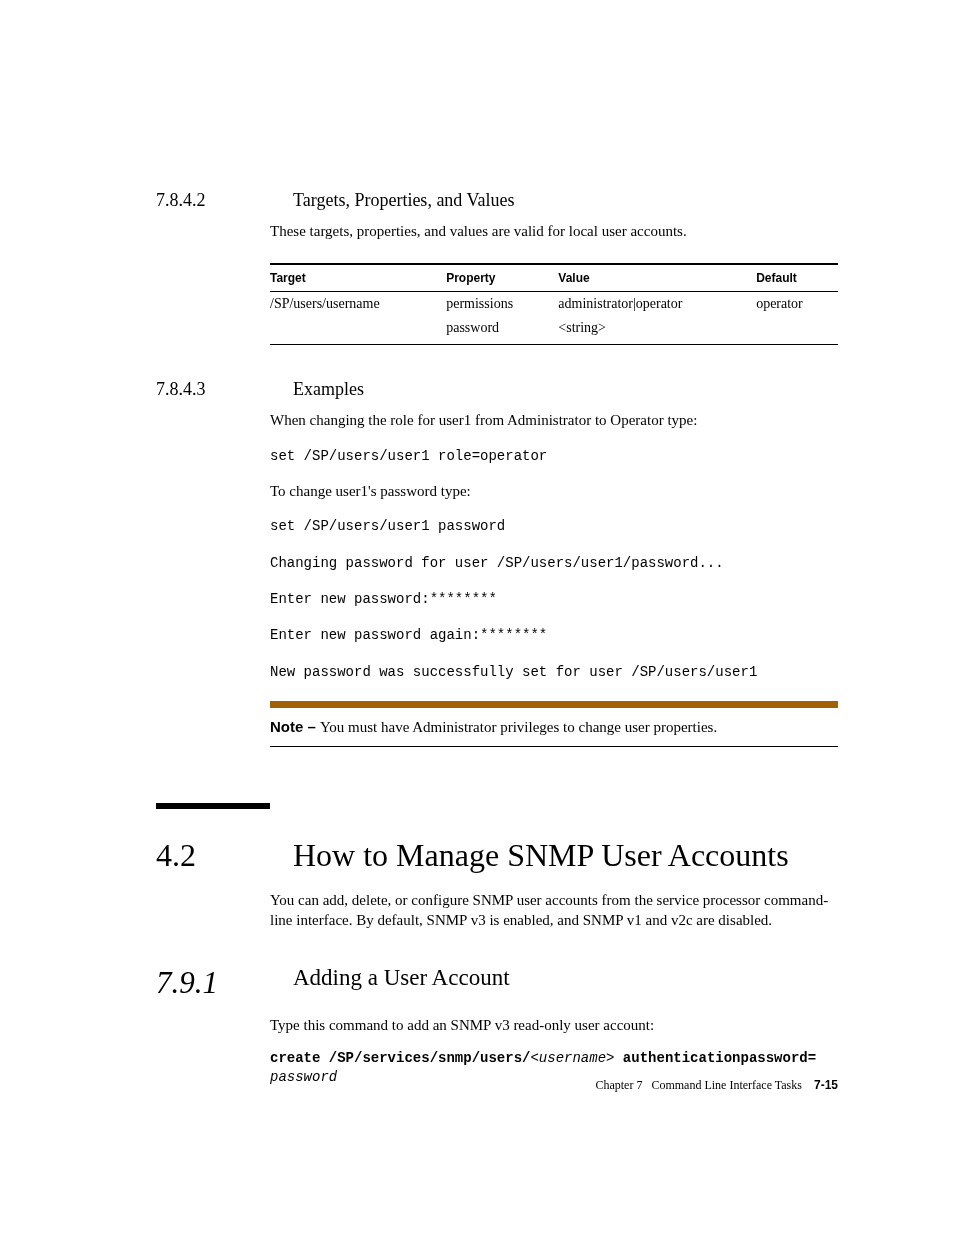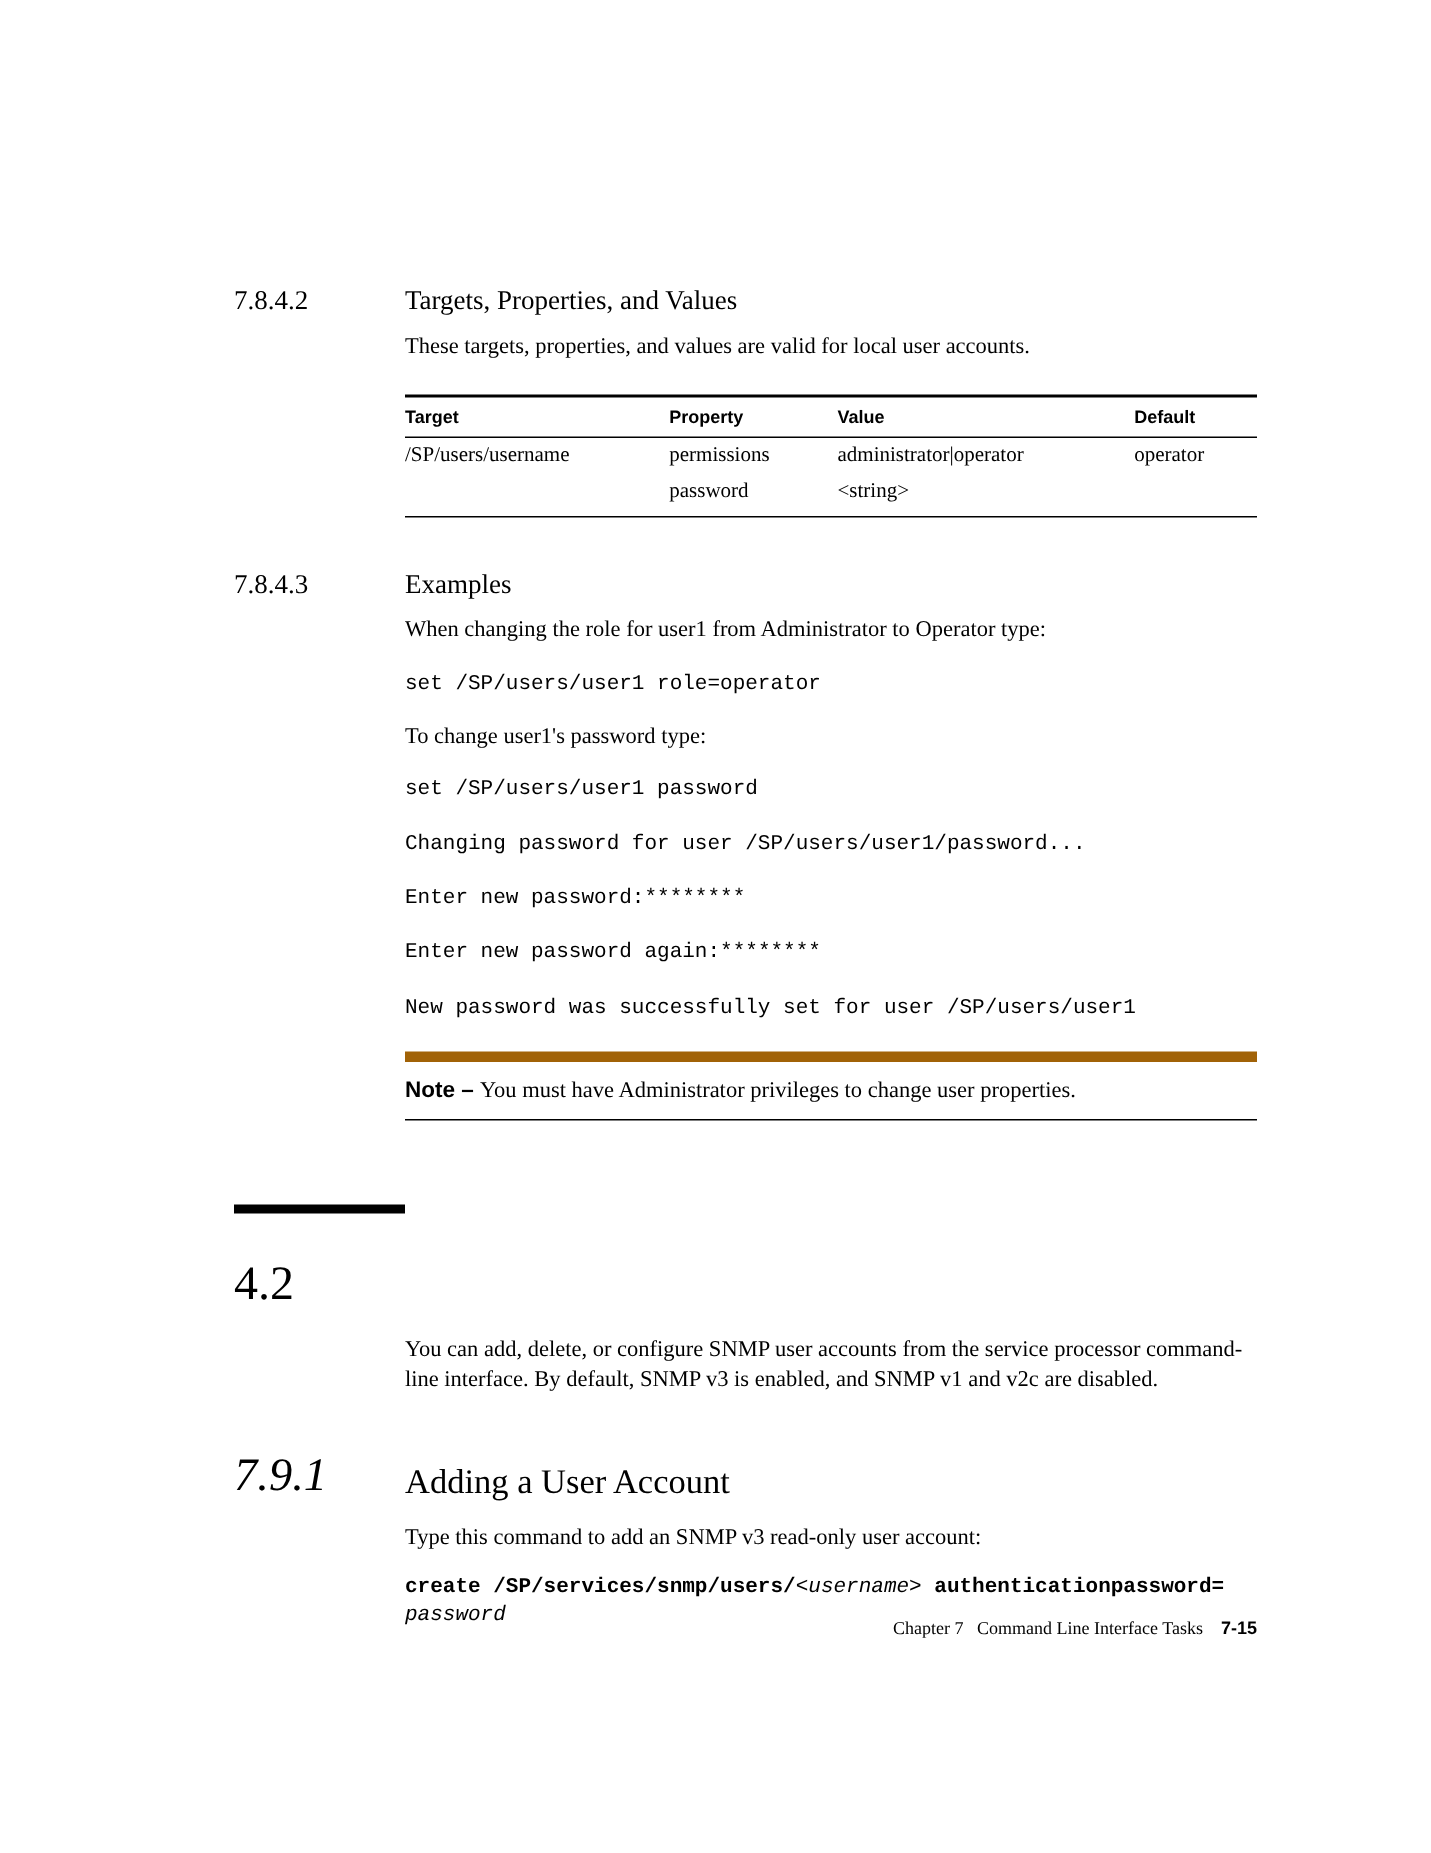--- a/index.html
+++ b/index.html
@@ -12,21 +12,22 @@
   }
   .page {
     width: 954px;
     height: 1235px;
     position: relative;
     box-sizing: border-box;
     padding: 190px 116px 0 156px;
   }
   .h2row, .h3row, .h1row {
     display: flex;
-    align-items: flex-end;
+    align-items: flex-start;
+    gap: 23px;
   }
   .h2num, .h3num, .h1num {
     width: 114px;
     flex: 0 0 114px;
   }
   .h3row .h2num, .h3row .h3num { font-size: 18px; }
   .h3title { font-size: 18px; }
   .h2row .h2num { font-size: 31px; font-style: italic; }
   .h2row .h2title { font-size: 23px; }
   .h1row .h1num { font-size: 32px; }
@@ -168,20 +169,21 @@
     <div class="monoline"><span class="mono">New password was successfully set for user /SP/users/user1</span></div>
 
     <div class="note">
       <span class="label">Note – </span><span>You must have Administrator privileges to change user properties.</span>
     </div>
   </div>
 
   <div class="rule"></div>
   <div class="h1row">
     <div class="h1num">4.2</div>
+    <div class="h1title">How to Manage SNMP User Accounts</div>
   </div>
   <div class="body-col">
     <p class="body" style="margin-top:16px">You can add, delete, or configure SNMP user accounts from the service processor command-line interface. By default, SNMP v3 is enabled, and SNMP v1 and v2c are disabled.</p>
   </div>
 
   <div class="spacer-md"></div>
 
   <div class="h2row">
     <div class="h2num">7.9.1</div>
     <div class="h2title">Adding a User Account</div>

